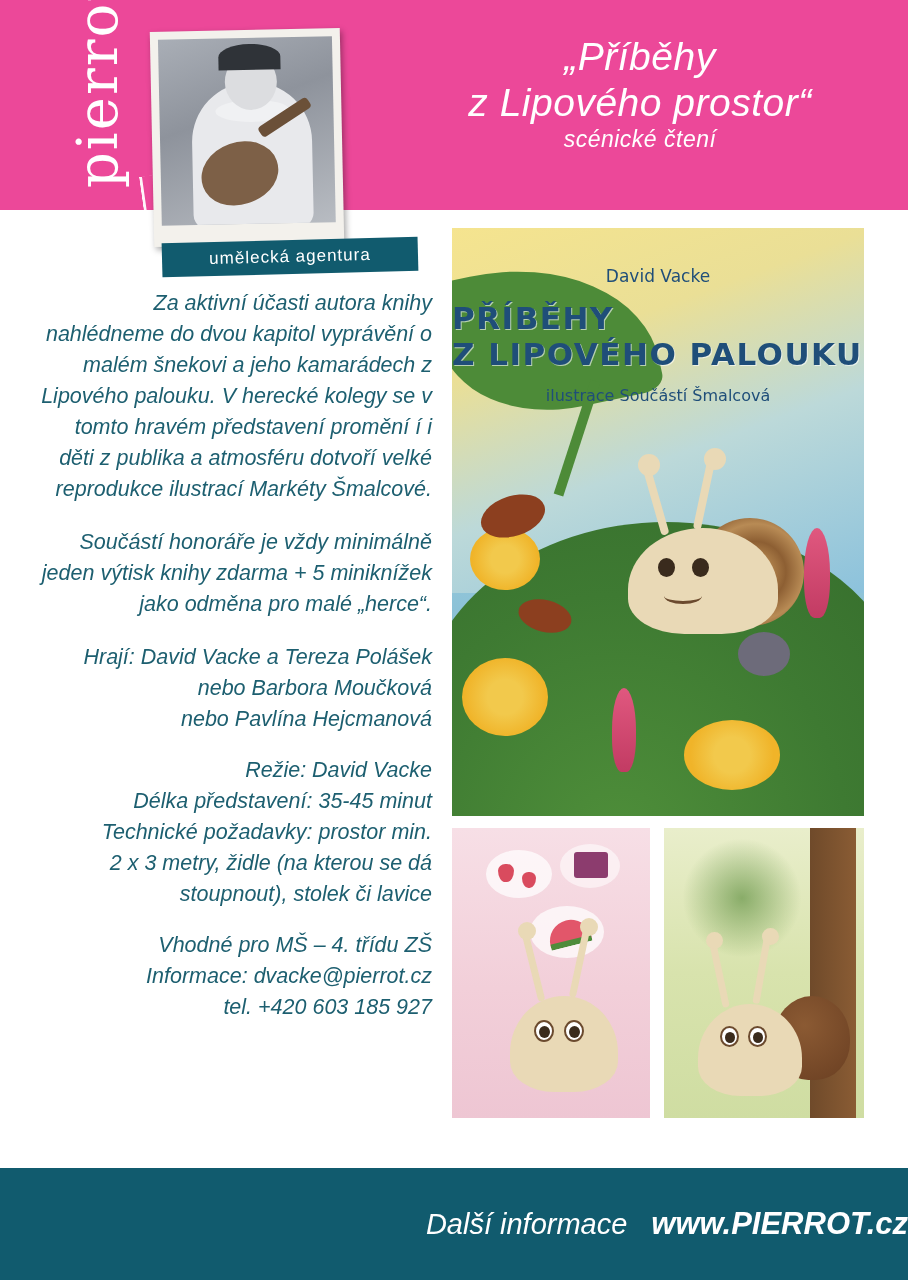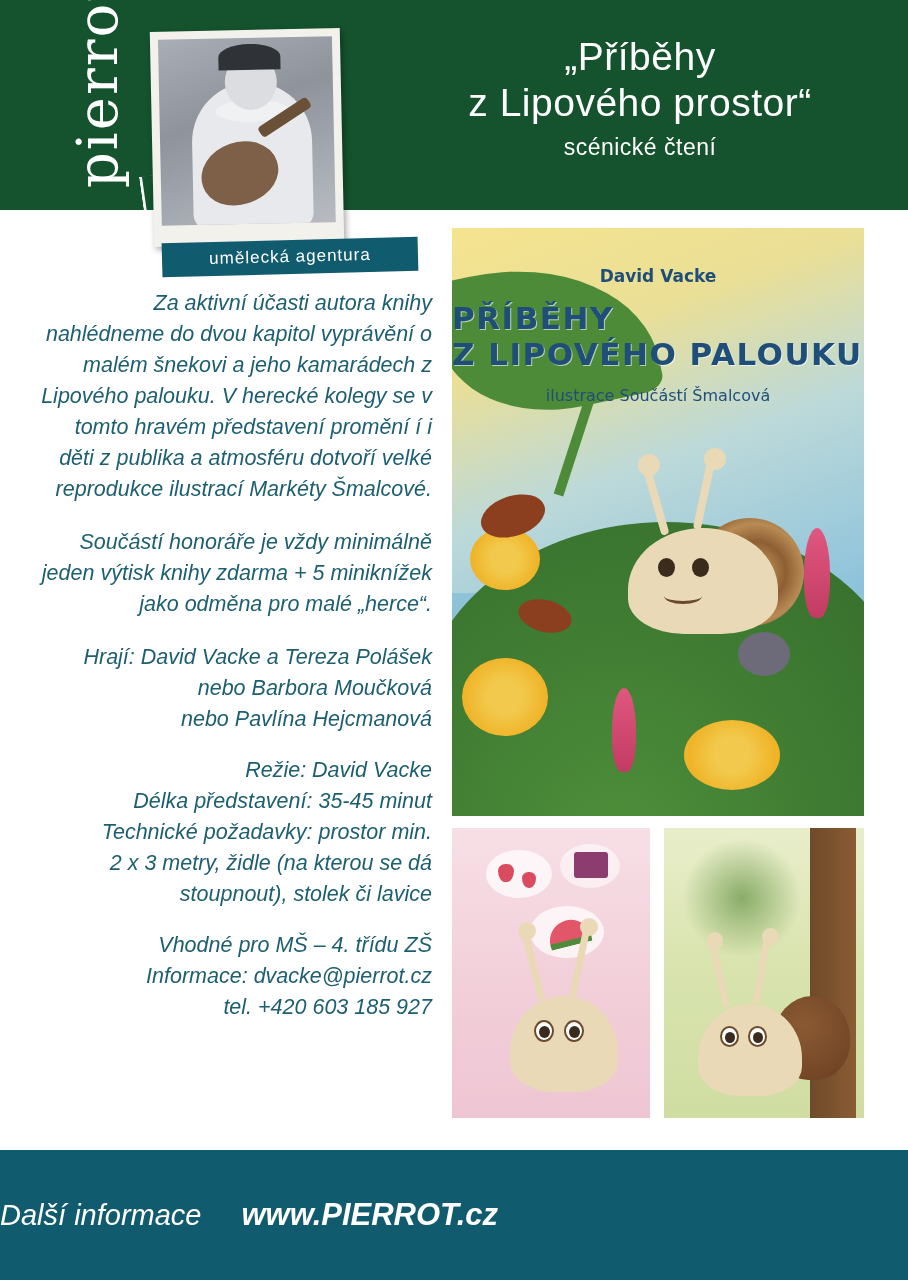--- a/index.html
+++ b/index.html
@@ -20,40 +20,40 @@
     background: #ffffff;
     overflow: hidden;
   }
 
   
   .header {
     position: absolute;
     top: 0; left: 0;
     width: 908px;
     height: 210px;
-    background: #14532d;
+    background: #ec4899;
+    font-style: italic;
   }
 
   .header-title-wrap {
     position: absolute;
     top: 34px;
     left: 400px;
     width: 480px;
     text-align: center;
     color: #ffffff;
   }
   .header-title-line {
     font-size: 39px;
     line-height: 46px;
     font-weight: normal;
     letter-spacing: 0.5px;
   }
   .header-subtitle {
     font-size: 23px;
-    margin-top: 8px;
     letter-spacing: 0.5px;
   }
 
   
   .logo-block {
     position: absolute;
     top: 18px;
     left: 58px;
     width: 330px;
     height: 250px;
@@ -218,21 +218,21 @@
     width: 10px; height: 120px;
     background: #4d8b38;
     transform: rotate(18deg);
   }
   .cover-author {
     position: absolute;
     left: 0; top: 38px; width: 100%;
     text-align: center;
     color: #1f4e79;
     font-size: 17px;
-    font-weight: bold;
+    font-weight: normal;
     font-family: "DejaVu Sans", sans-serif;
   }
   .cover-title {
     position: absolute;
     left: 0; top: 72px; width: 100%;
     text-align: left;
     color: #1f4e79;
     font-size: 31px;
     font-weight: bold;
     letter-spacing: 1.5px;
@@ -410,26 +410,26 @@
     width: 76px; height: 84px;
     background: radial-gradient(circle at 40% 35%, #8b5a33, #6a3f22);
     border-radius: 50% 50% 45% 45%;
   }
 
   
   .footer {
     position: absolute;
     left: 0; bottom: 0;
     width: 908px;
-    height: 130px;
+    height: 112px;
     background: #115b6e;
     display: flex;
     align-items: center;
-    justify-content: flex-start;
-    gap: 40px;
+    justify-content: flex-end;
+    gap: 24px;
   }
   .footer-label {
     color: #ffffff;
     font-size: 29px;
     font-style: italic;
   }
   .footer-url {
     color: #ffffff;
     font-size: 31px;
     font-style: italic;

